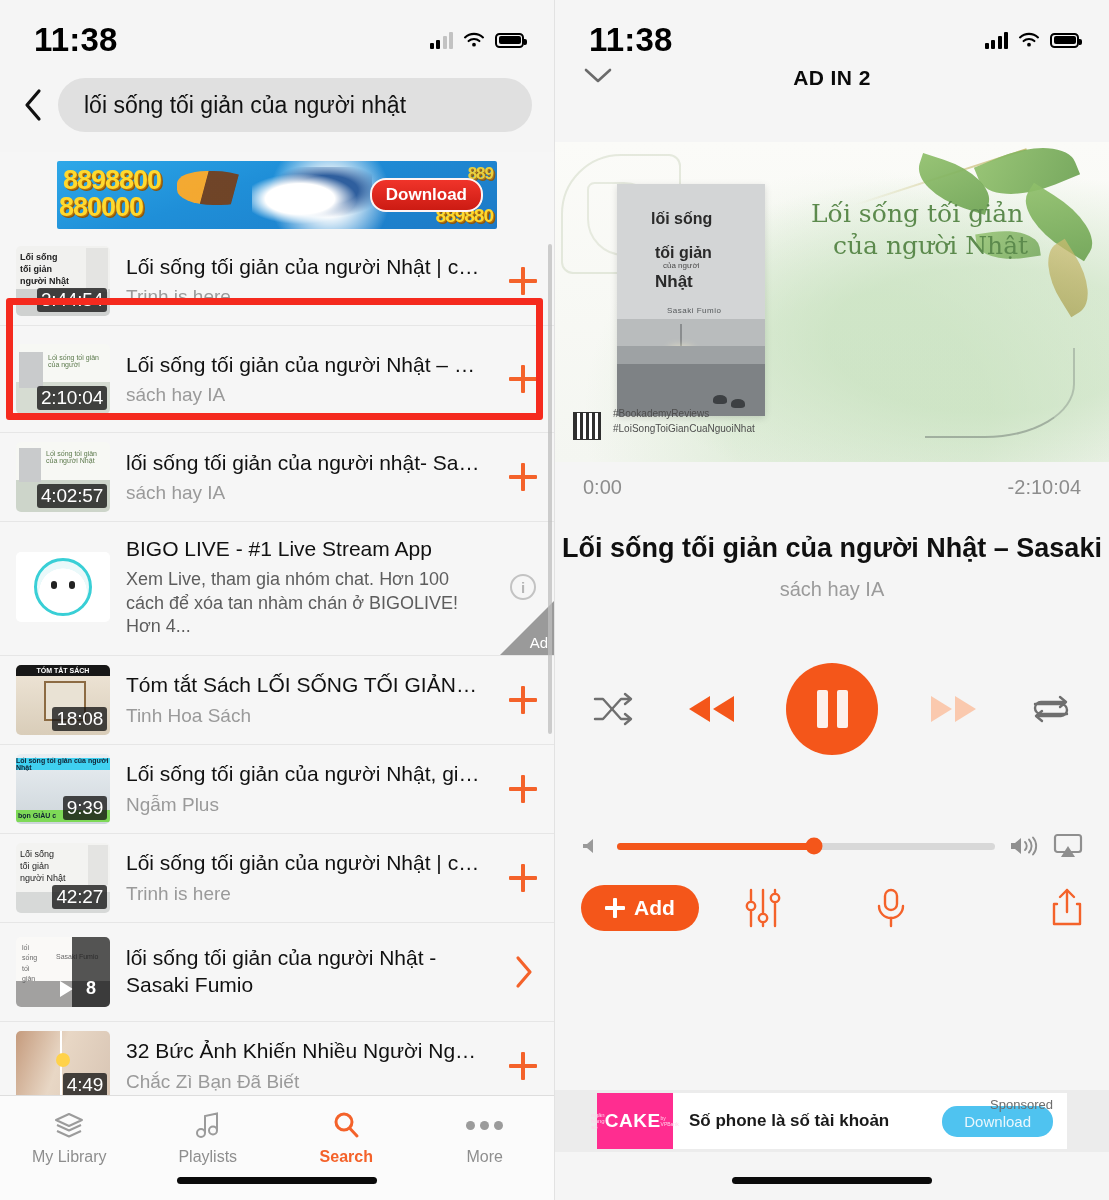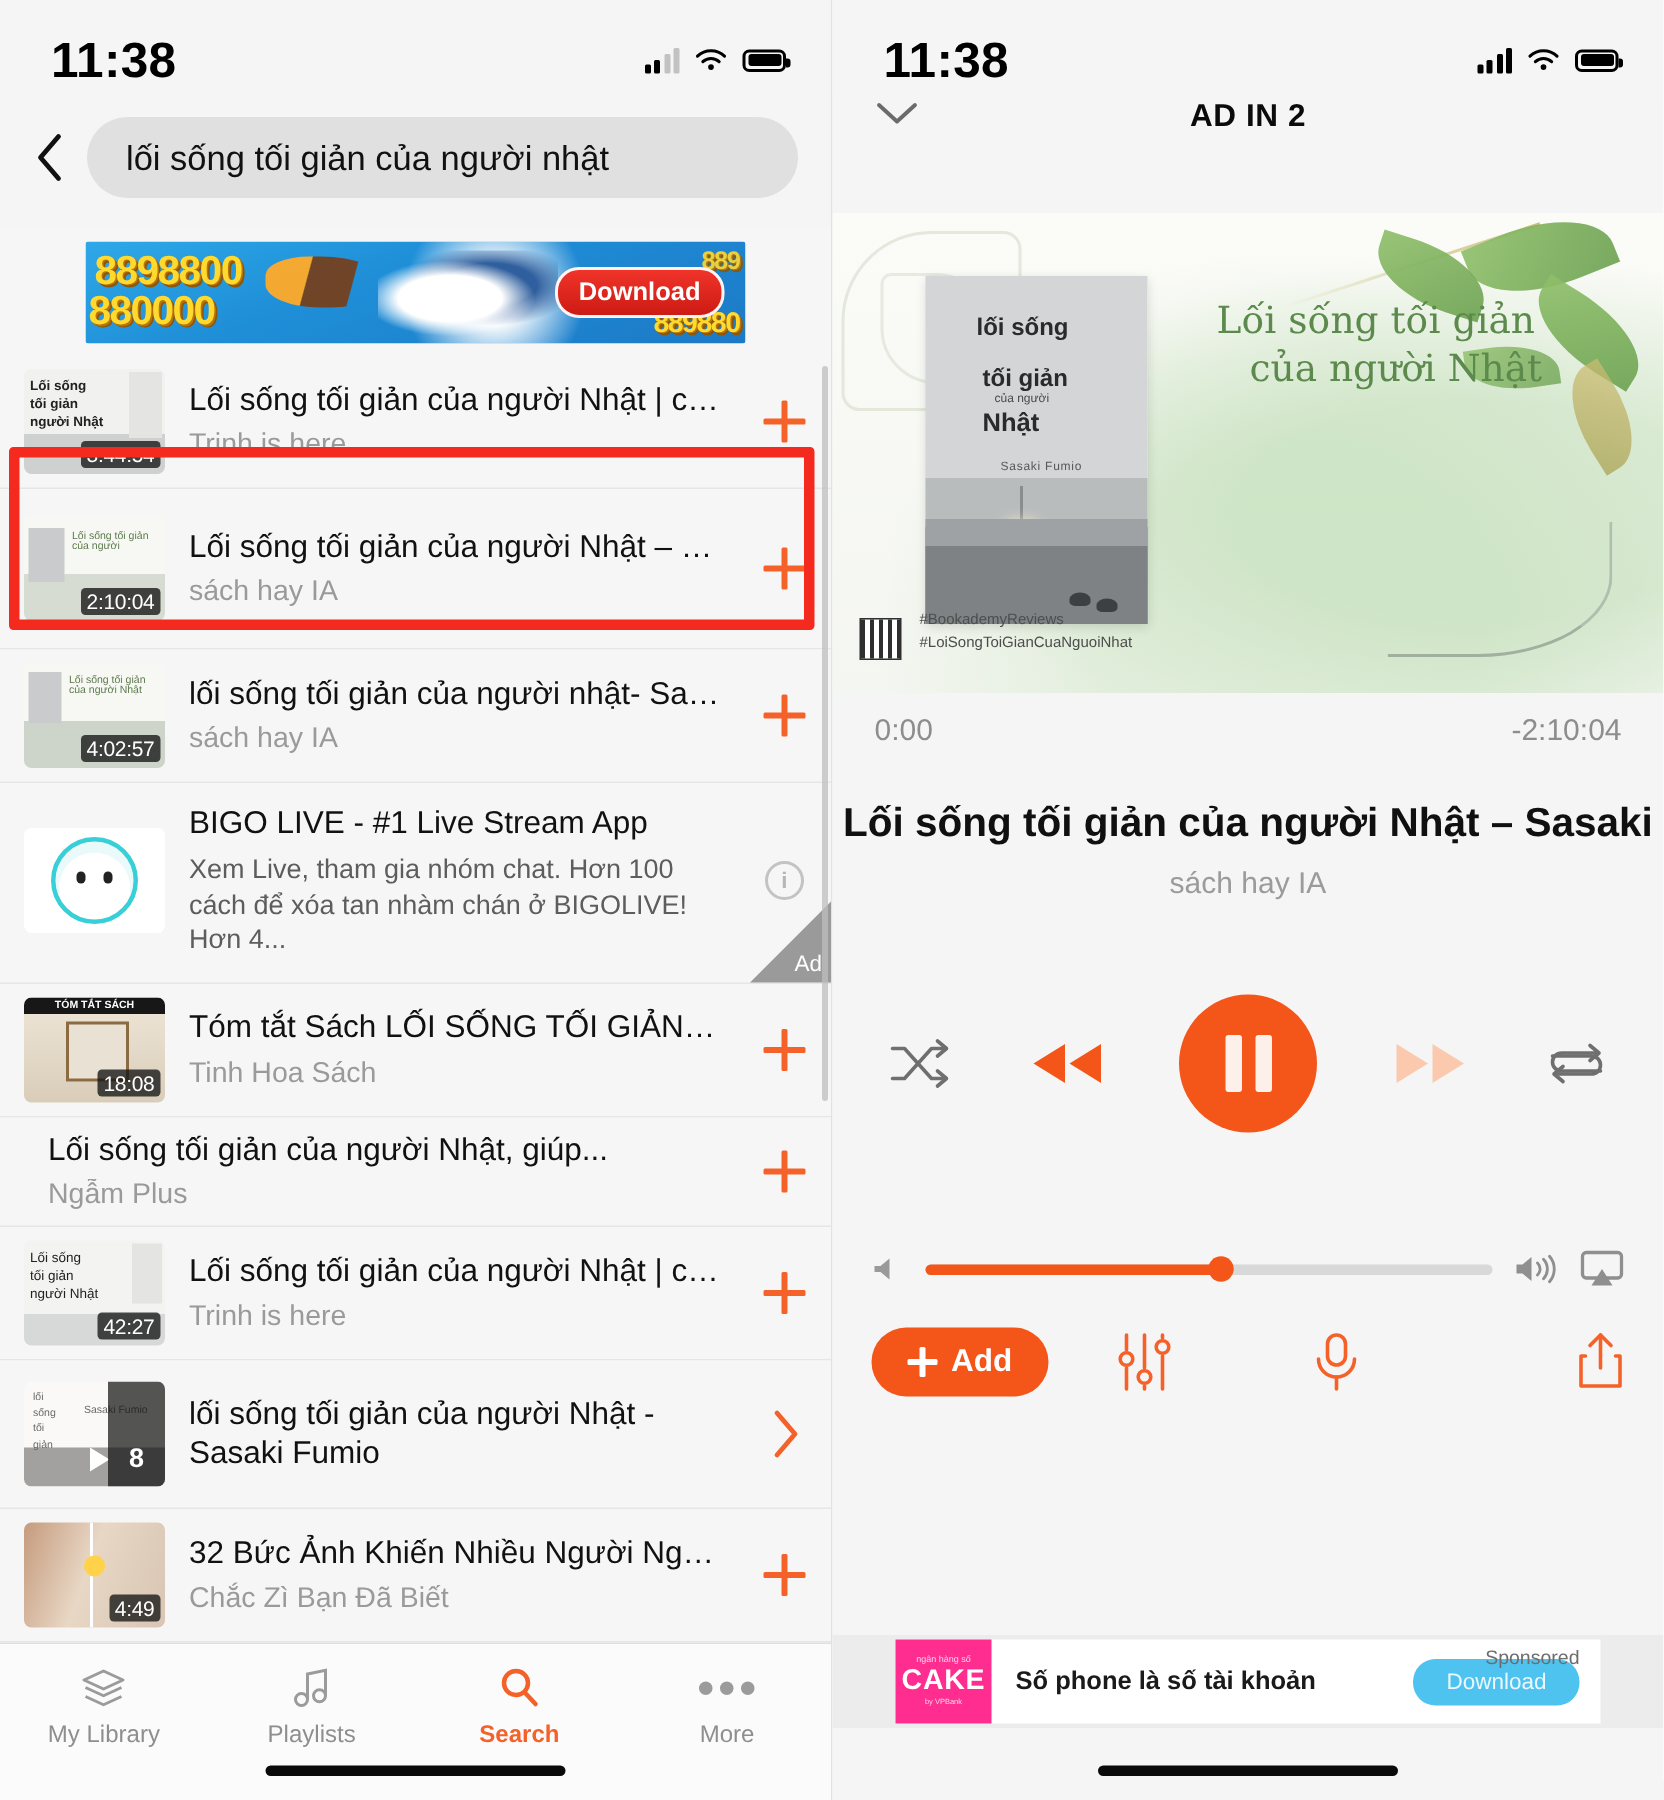--- a/index.html
+++ b/index.html
@@ -73,21 +73,21 @@
     display: flex; align-items: center; gap: 0;
     padding: 9px 0 9px 16px; background: #f6f6f6;
     border-bottom: 1px solid #e6e6e6; position: relative;
   }
   .thumb {
     width: 94px; height: 70px; flex: 0 0 94px; border-radius: 5px; overflow: hidden;
     position: relative; background: #dcdcdc;
   }
   .thumb .badge {
     position: absolute; right: 3px; bottom: 4px; background: rgba(20,20,20,.78); color:#fff;
-    font-size: 14px; padding: 1px 4px; border-radius: 3px; letter-spacing: -.2px; margin-top: 45px;
+    font-size: 19px; padding: 1px 4px; border-radius: 3px; letter-spacing: -.2px; margin-top: 45px;
   }
   .thumb .cnt-badge {
     position:absolute; right:0; top:0; bottom:0; width:38px; background: rgba(20,20,20,.72);
     color:#fff; font-size:18px; font-weight:bold; display:flex; align-items:flex-end;
     justify-content:center; padding-bottom:8px;
   }
   .play-tri { position:absolute; left:44px; bottom:10px; width:0; height:0;
               border-left: 13px solid #fff; border-top: 8px solid transparent; border-bottom: 8px solid transparent; }
   .row-text { flex: 1; min-width: 0; padding: 0 10px 0 16px; }
   .r-title {
@@ -224,22 +224,22 @@
   .add-plus::before, .add-plus::after { content:""; position:absolute; background:#fff; border-radius:1px; }
   .add-plus::before { left:0; top:8px; width:20px; height:4px; }
   .add-plus::after  { top:0; left:8px; height:20px; width:4px; }
   .act-spacer { flex:1; display:flex; justify-content:center; }
 
   .bottom-ad {
     position:absolute; left:0; right:0; bottom: 48px; height: 62px; background:#ececec;
     display:flex; align-items:center; justify-content:center;
   }
   .ad-card { width: 470px; height: 56px; background:#fff; display:flex; align-items:center; position:relative; }
-  .cake-logo { width: 64px; height: 56px; background:#FF2D90; display:flex; align-items:center; justify-content:center;
-               flex-direction:column; }
+  .cake-logo { width: 76px; height: 56px; background:#FF2D90; display:flex; align-items:center; justify-content:center;
+               flex-direction:row; }
   .cake-top { font-size: 6px; color:#ffd1e8; }
   .cake-txt { font-size: 19px; font-weight: bold; color:#fff; letter-spacing: .5px; }
   .cake-sub { font-size: 5px; color:#ffd1e8; }
   .ad-copy { flex:1; padding-left: 16px; font-size: 17px; font-weight:bold; color:#1a1a1a; }
   .spon { position:absolute; right: 14px; top: 4px; font-size: 13px; color:#6d6d6d; }
   .ad-dl { margin-right: 14px; background:#4FC3F0; color:#eaf7fd; font-size: 15px;
            padding: 7px 22px; border-radius: 15px; }
 </style>
 </head>
 <body>
@@ -362,20 +362,25 @@
         <div class="row-text">
           <div class="r-title">Tóm tắt Sách LỐI SỐNG TỐI GIẢN CỦ...</div>
           <div class="r-sub">Tinh Hoa Sách</div>
         </div>
         <div class="row-action">
             <span class="plus"></span>
           </div>
       </div>
 
       <div class="row">
+        <div class="thumb" style="background:linear-gradient(#e9eef2,#cdd5da);">
+          <div style="position:absolute;left:0;right:0;top:4px;height:12px;background:#3fd0f0;color:#123;font-size:7px;display:flex;align-items:center;justify-content:center;font-weight:bold;">Lối sống tối giản của người Nhật</div>
+          <div style="position:absolute;left:0;right:0;bottom:2px;height:12px;background:#7ed957;color:#123;font-size:7px;display:flex;align-items:center;font-weight:bold;padding-left:2px;">bọn GIÀU c</div>
+          <span class="badge">9:39</span>
+        </div>
         <div class="row-text">
           <div class="r-title">Lối sống tối giản của người Nhật, giúp...</div>
           <div class="r-sub">Ngẫm Plus</div>
         </div>
         <div class="row-action">
             <span class="plus"></span>
           </div>
       </div>
 
       <div class="row">

